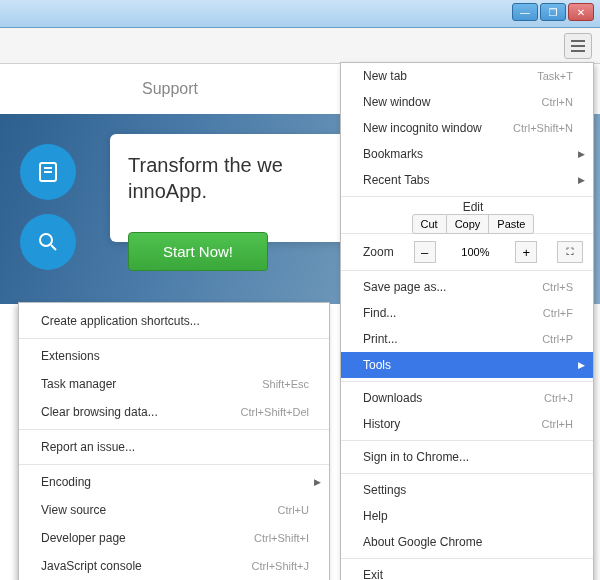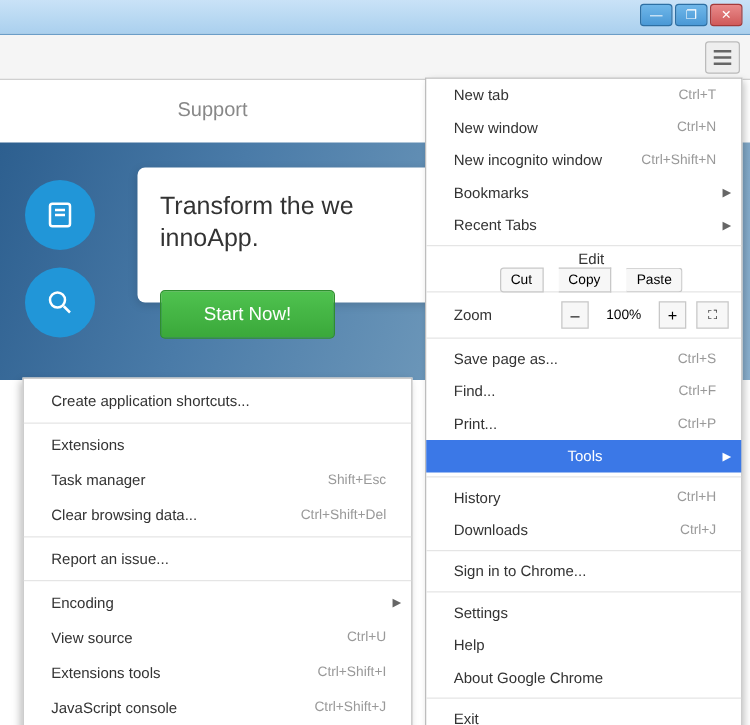--- a/index.html
+++ b/index.html
@@ -22,38 +22,38 @@
 .hero { position: relative; height: 190px; background: linear-gradient(110deg, #2d5f8f 0%, #4a7ba8 30%, #6a95b8 60%, #8ab0cf 100%); overflow: hidden; }
 .hero-icons { position: absolute; left: 20px; top: 30px; }
 .blue-circle { width: 56px; height: 56px; background: #2196d8; border-radius: 50%; display: flex; align-items: center; justify-content: center; color: #fff; margin-bottom: 14px; }
 .card { position: absolute; left: 110px; top: 20px; width: 260px; height: 108px; background: #fff; border-radius: 6px; padding: 18px; box-shadow: 0 2px 8px rgba(0,0,0,0.15); }
 .card h2 { font-size: 20px; font-weight: 400; color: #333; line-height: 1.3; }
 .start-btn { margin-top: 28px; background: linear-gradient(#4fc24f, #3aa83a); color: #fff; border: 1px solid #2e8e2e; border-radius: 4px; padding: 10px 34px; font-size: 15px; cursor: pointer; }
 
 
 .chrome-menu { position: absolute; top: 62px; right: 6px; width: 254px; background: #fff; border: 1px solid #bdbdbd; box-shadow: 2px 3px 6px rgba(0,0,0,0.25); font-size: 12px; }
 .menu-row { height: 26px; display: flex; align-items: center; padding: 0 20px 0 22px; color: #333; cursor: pointer; position: relative; }
-.menu-row.highlighted { background: #3b78e7; color: #fff; text-align: center; }
+.menu-row.highlighted { background: #3b78e7; color: #fff; }
 .menu-label { flex: 1; }
 .shortcut { color: #999; font-size: 11px; }
 .submenu-arrow { position: absolute; right: 8px; color: #666; font-size: 9px; }
 .menu-row.highlighted .submenu-arrow { color: #fff; }
 .menu-sep { height: 1px; background: #e5e5e5; margin: 3px 0; }
 
 
 .edit-row { height: 30px; display: flex; align-items: center; padding: 0 10px 0 22px; flex-direction: column; }
 .edit-label { flex: 1; color: #333; }
-.edit-btns { display: flex; gap: 12px; }
+.edit-btns { display: flex; gap: 0; }
 .edit-btn { border: 1px solid #c8c8c8; background: #f7f7f7; padding: 3px 8px; font-size: 11px; cursor: pointer; }
 .edit-btn:first-child { border-radius: 3px 0 0 3px; }
 .edit-btn:last-child { border-radius: 0 3px 3px 0; }
 .edit-btn:not(:first-child) { border-left: none; }
 
 
-.zoom-row { height: 30px; display: flex; align-items: center; padding: 0 10px 0 22px; gap: 8px; justify-content: center; }
+.zoom-row { height: 30px; display: flex; align-items: center; padding: 0 10px 0 22px; gap: 20px; justify-content: center; }
 .zoom-label { flex: 1; color: #333; }
 .zoom-btn { width: 22px; height: 22px; border: 1px solid #c8c8c8; background: #f7f7f7; font-size: 13px; cursor: pointer; display: flex; align-items: center; justify-content: center; }
 .zoom-val { width: 40px; text-align: center; font-size: 11px; }
 .fs-btn { width: 26px; height: 22px; border: 1px solid #c8c8c8; background: #f7f7f7; font-size: 10px; cursor: pointer; display: flex; align-items: center; justify-content: center; }
 
 
 .tools-submenu { position: absolute; top: 302px; left: 18px; width: 312px; background: #fff; border: 1px solid #bdbdbd; box-shadow: -2px 3px 6px rgba(0,0,0,0.25); font-size: 12px; padding: 4px 0; }
 .tools-submenu .menu-row { height: 28px; }
 </style>
 </head>
@@ -101,21 +101,21 @@
         <span>innoApp.</span>
       </h2>
       <button class="start-btn">Start Now!</button>
     </div>
   </div>
 </div>
 
 <div class="chrome-menu">
   <div class="menu-row">
     <span class="menu-label">New tab</span>
-      <span class="shortcut">Ctrl+T</span>
+      <span class="shortcut">Task+T</span>
   </div>
   <div class="menu-row">
     <span class="menu-label">New window</span>
       <span class="shortcut">Ctrl+N</span>
   </div>
   <div class="menu-row">
     <span class="menu-label">New incognito window</span>
       <span class="shortcut">Ctrl+Shift+N</span>
   </div>
   <div class="menu-row">
@@ -155,27 +155,27 @@
   <div class="menu-row">
     <span class="menu-label">Print...</span>
       <span class="shortcut">Ctrl+P</span>
   </div>
   <div class="menu-row highlighted">
     <span class="menu-label">Tools</span>
       <span class="submenu-arrow">▶</span>
   </div>
   <div class="menu-sep"></div>
   <div class="menu-row">
+    <span class="menu-label">Downloads</span>
+      <span class="shortcut">Ctrl+J</span>
+  </div>
+  <div class="menu-row">
     <span class="menu-label">History</span>
       <span class="shortcut">Ctrl+H</span>
   </div>
-  <div class="menu-row">
-    <span class="menu-label">Downloads</span>
-      <span class="shortcut">Ctrl+J</span>
-  </div>
   <div class="menu-sep"></div>
   <div class="menu-row">
     <span class="menu-label">Sign in to Chrome...</span>
   </div>
   <div class="menu-sep"></div>
   <div class="menu-row">
     <span class="menu-label">Settings</span>
   </div>
   <div class="menu-row">
     <span class="menu-label">Help</span>
@@ -212,20 +212,20 @@
   <div class="menu-sep"></div>
   <div class="menu-row">
     <span class="menu-label">Encoding</span>
       <span class="submenu-arrow">▶</span>
   </div>
   <div class="menu-row">
     <span class="menu-label">View source</span>
       <span class="shortcut">Ctrl+U</span>
   </div>
   <div class="menu-row">
-    <span class="menu-label">Extensions tools</span>
+    <span class="menu-label">Developer page</span>
       <span class="shortcut">Ctrl+Shift+I</span>
   </div>
   <div class="menu-row">
     <span class="menu-label">JavaScript console</span>
       <span class="shortcut">Ctrl+Shift+J</span>
   </div>
 </div>
 
 </body></html>

